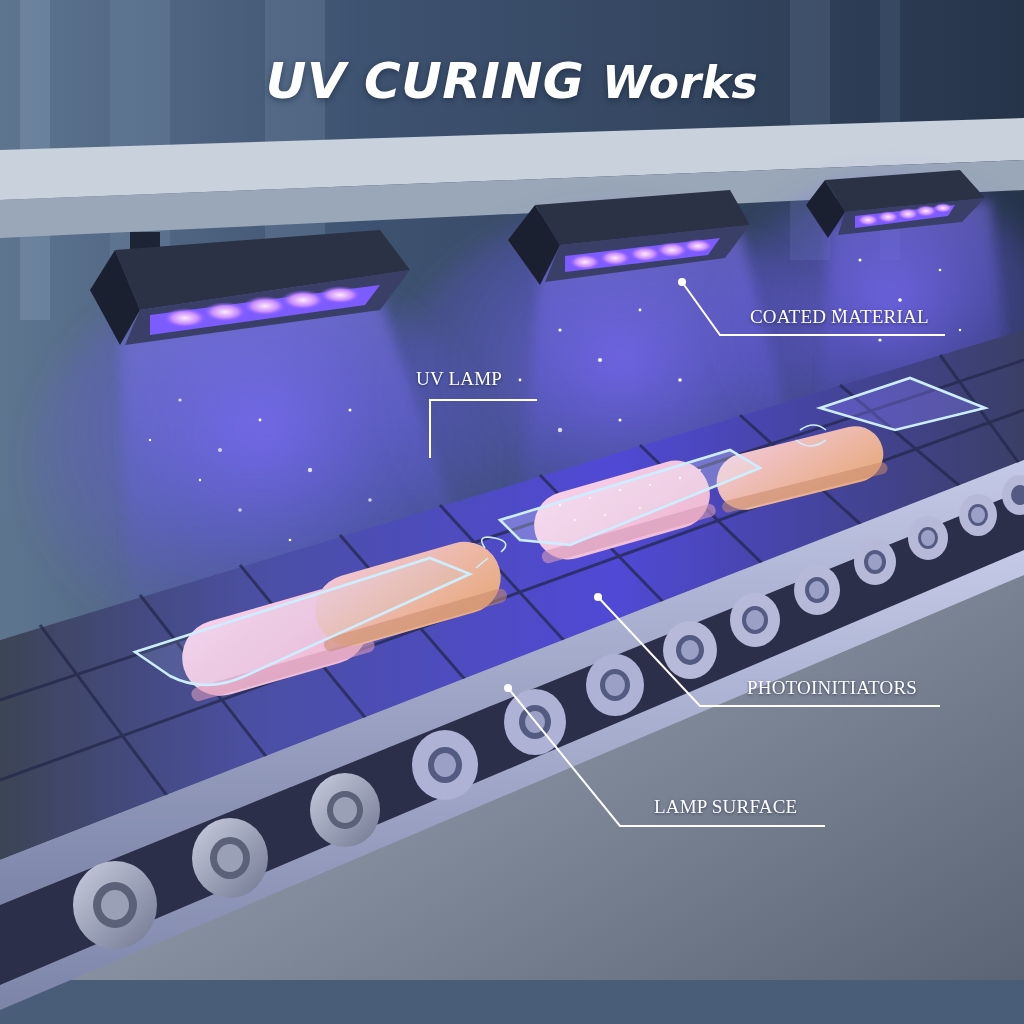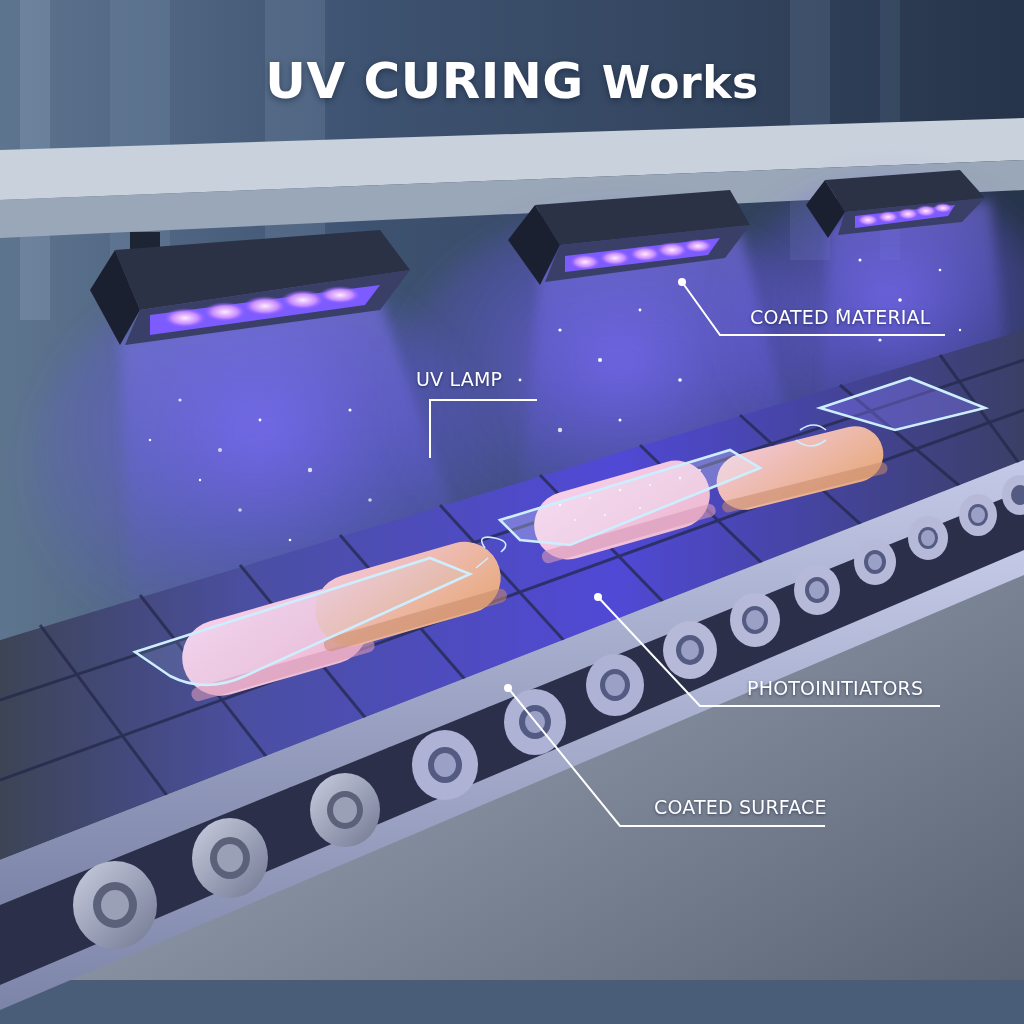--- a/index.html
+++ b/index.html
@@ -3,25 +3,26 @@
 <meta charset="utf-8">
 <style>
   html, body { margin: 0; padding: 0; }
   body { width: 1024px; height: 1024px; overflow: hidden; background: #3a4b63; font-family: "DejaVu Sans", "Liberation Sans", sans-serif; }
   #stage { position: relative; width: 1024px; height: 1024px; overflow: hidden; }
   #scene { position: absolute; left: 0; top: 0; width: 1024px; height: 1024px; }
   .title {
     position: absolute; left: 0; top: 52px; width: 1024px; text-align: center;
     color: #ffffff; font-weight: bold; font-size: 50px; letter-spacing: 0.5px;
     text-shadow: 0 2px 6px rgba(10,20,40,0.45);
+    font-style: italic;
   }
   .title .t2 { font-size: 44px; }
   .label {
     position: absolute; color: #ffffff; font-size: 19px; white-space: nowrap;
-    text-shadow: 0 1px 3px rgba(10,20,60,0.55); letter-spacing: 0.2px;
+    text-shadow: 0 1px 3px rgba(10,20,60,0.55); letter-spacing: 0.2px; font-family: Liberation Serif, serif;
   }
 </style>
 </head>
 <body>
 
 <div id="stage">
 
   <svg id="scene" viewBox="0 0 1024 1024" xmlns="http://www.w3.org/2000/svg">
     <defs>
       <linearGradient id="bgGrad" x1="0" y1="0" x2="1" y2="0">
@@ -315,14 +316,14 @@
   </svg>
 
   <div class="title">
     <span>UV CURING</span>
     <span class="t2">Works</span>
   </div>
 
   <div class="label" style="left:750px; top:306px;">COATED MATERIAL</div>
   <div class="label" style="left:416px; top:368px;">UV LAMP</div>
   <div class="label" style="left:747px; top:677px;">PHOTOINITIATORS</div>
-  <div class="label" style="left:654px; top:796px;">COATED SURFACE</div>
+  <div class="label" style="left:654px; top:796px;">LAMP SURFACE</div>
 </div>
 
 </body></html>

